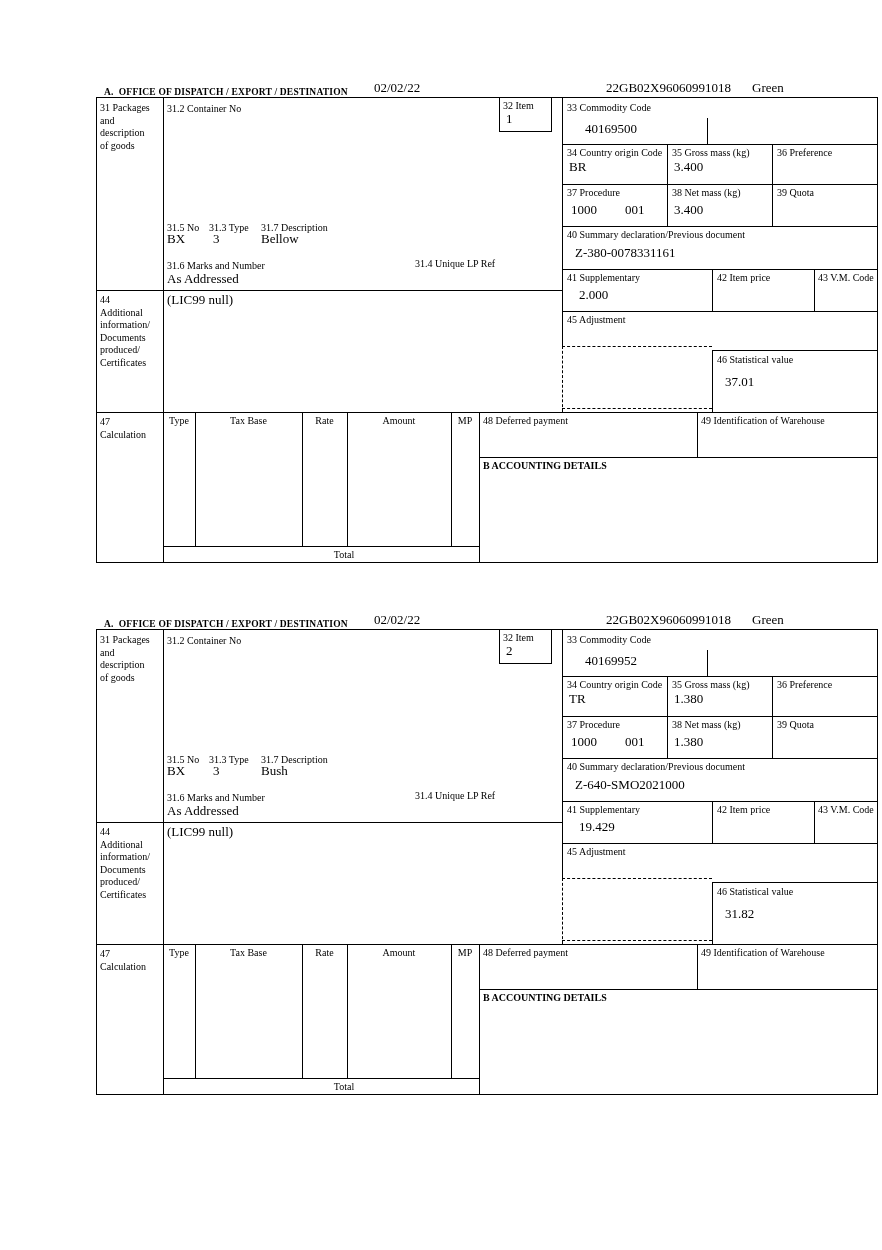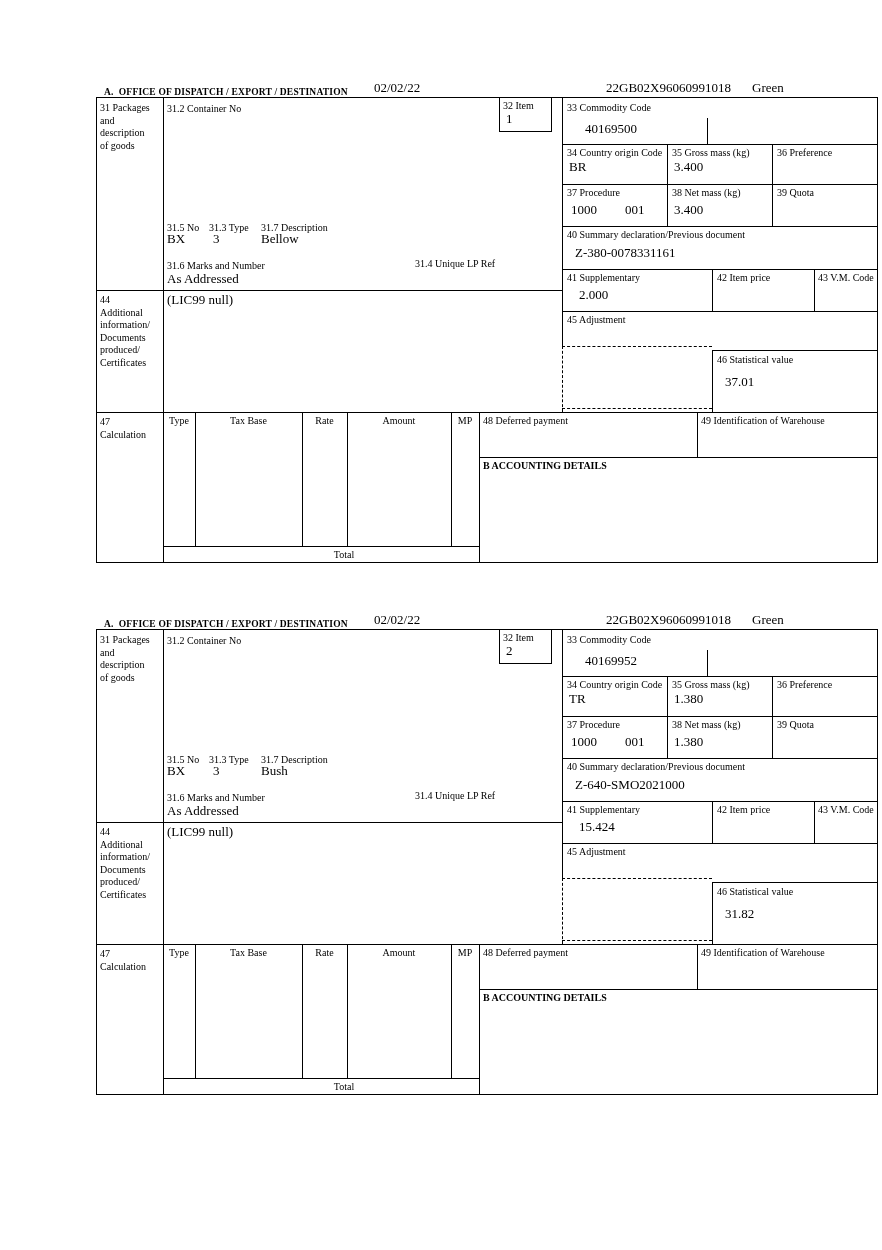--- a/index.html
+++ b/index.html
@@ -214,21 +214,21 @@
       <div class="lbl" style="left:680px;top:89px">39 Quota</div>
 
       <i class="hl" style="left:465px;top:128px;width:315px"></i>
       <div class="lbl" style="left:470px;top:131px">40 Summary declaration/Previous document</div>
       <div class="val" style="left:478px;top:148px">Z-640-SMO2021000</div>
 
       <i class="hl" style="left:465px;top:171px;width:315px"></i>
       <i class="vl" style="left:615px;top:171px;height:42px"></i>
       <i class="vl" style="left:717px;top:171px;height:42px"></i>
       <div class="lbl" style="left:470px;top:174px">41 Supplementary</div>
-      <div class="val" style="left:482px;top:190px">15.424</div>
+      <div class="val" style="left:482px;top:190px">19.429</div>
       <div class="lbl" style="left:620px;top:174px">42 Item price</div>
       <div class="lbl" style="left:721px;top:174px">43 V.M. Code</div>
 
       <i class="hl" style="left:465px;top:213px;width:315px"></i>
       <div class="lbl" style="left:470px;top:216px">45 Adjustment</div>
 
       <i class="hl hld" style="left:465px;top:248px;width:150px"></i>
       <i class="hl hld" style="left:465px;top:310px;width:150px"></i>
       <i class="hl" style="left:615px;top:252px;width:165px"></i>
       <i class="vl" style="left:615px;top:252px;height:62px"></i>

